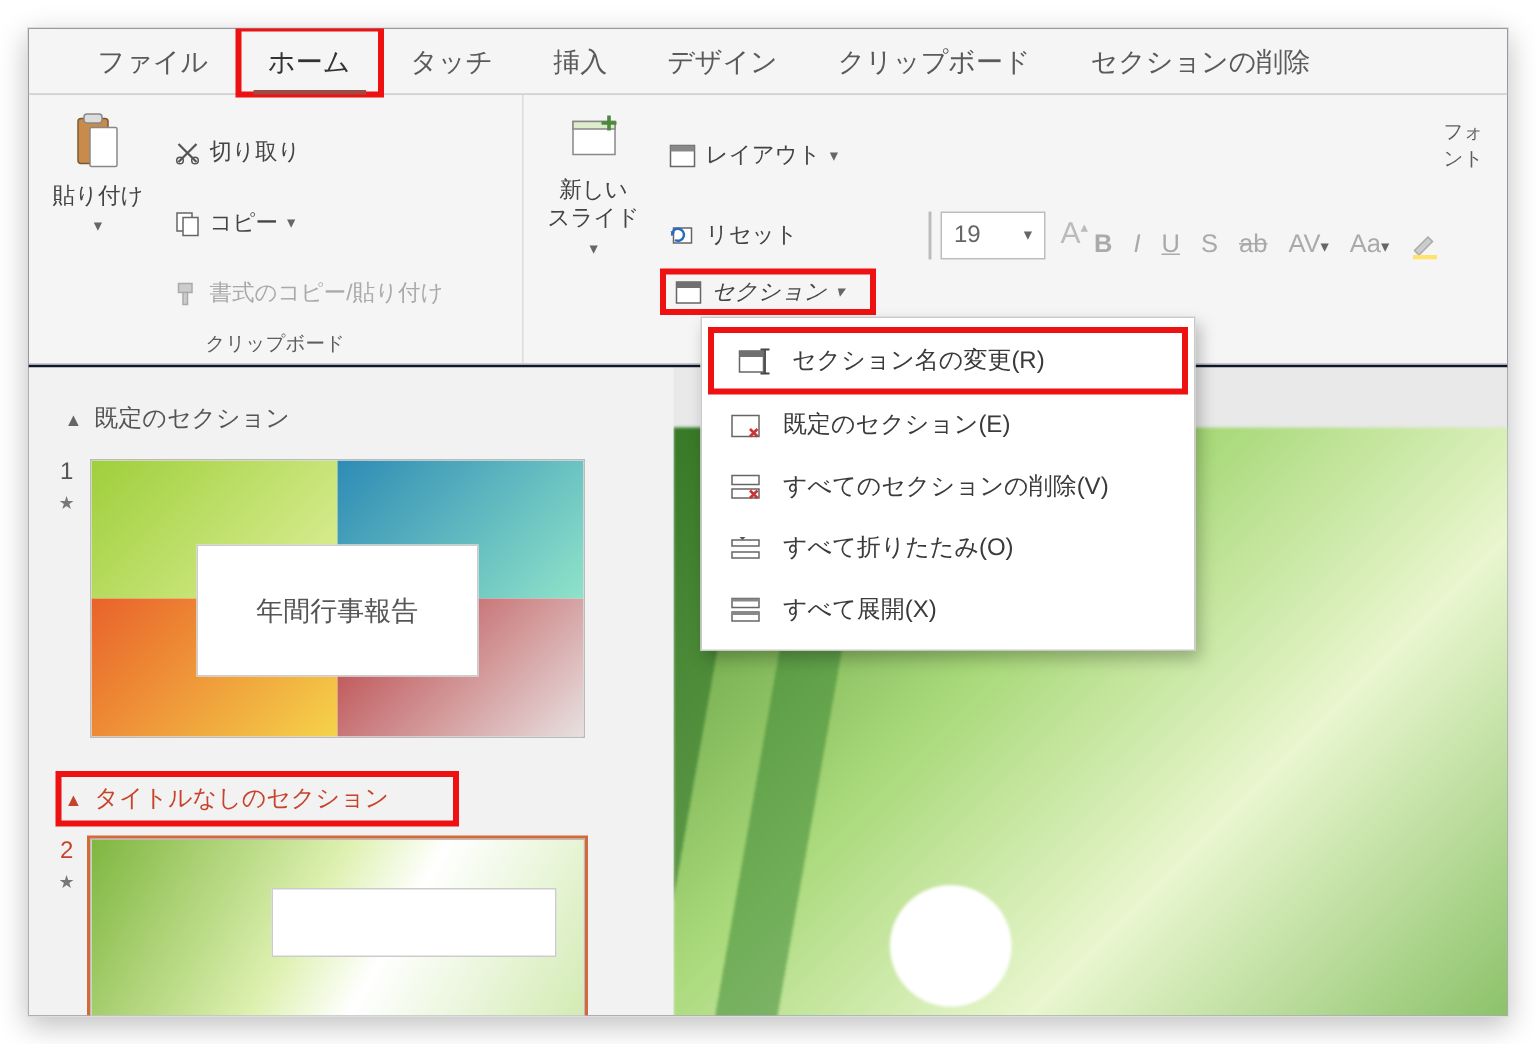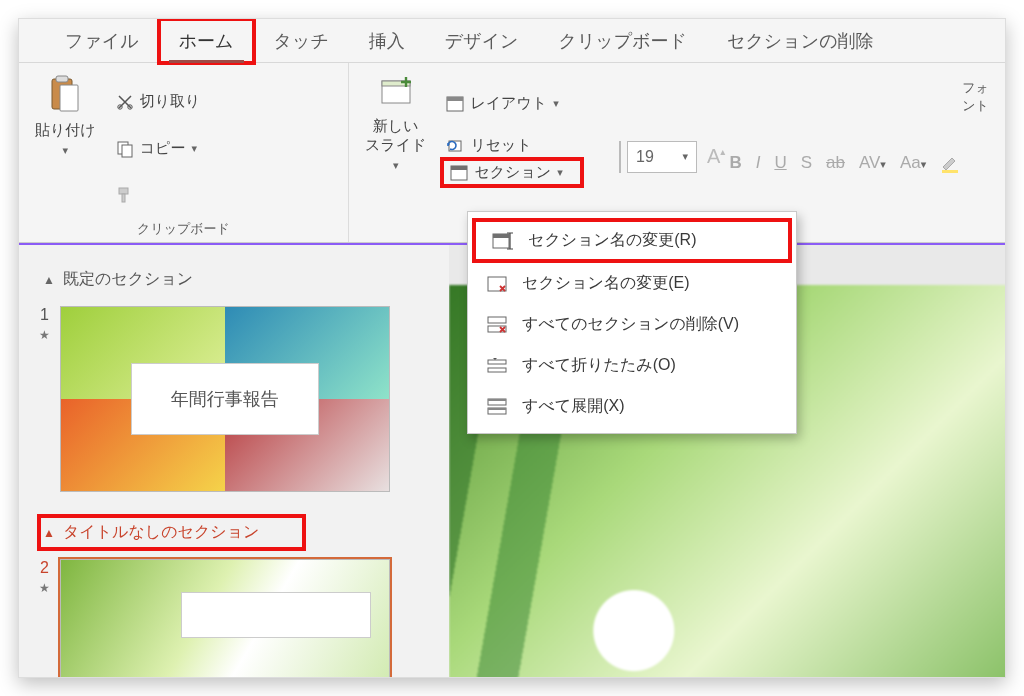--- a/index.html
+++ b/index.html
@@ -1,21 +1,21 @@
 <!DOCTYPE html>
 <html><head>
 <meta charset="utf-8">
 <style>
   * { box-sizing: border-box; font-family: "Meiryo", "Yu Gothic", sans-serif; }
   body { margin: 0; padding: 18px; background: #fff; }
   .app-frame {
     width: 988px;
     height: 660px;
     position: relative;
-    background: #8b5cf6;
+    background: #0f172a;
     border: 1px solid #ddd;
     box-shadow: 0 6px 18px rgba(0,0,0,0.25), 0 0 0 6px #fff;
     overflow: hidden;
   }
   
   .tab-bar {
     height: 44px;
     background: #f5f5f5;
     display: flex;
     align-items: center;
@@ -81,24 +81,24 @@
     color:#444;
     padding:3px 4px;
     cursor:pointer;
     white-space:nowrap;
     margin-top:16px;
   }
   .small-row.disabled { color:#aaa; cursor:default; }
   .vlist { display:flex; flex-direction:column; gap:6px; padding-top:4px; }
   .chev { font-size:11px; color:#666; }
   
-  .slides-vlist { display:flex; flex-direction:column; gap:1px; padding-top:6px; }
+  .slides-vlist { display:flex; flex-direction:column; gap:12px; padding-top:6px; }
   .section-btn {
     display:flex; align-items:center; gap:6px;
-    padding:4px 8px; font-size:15px; color:#444; cursor:pointer;
+    padding:4px 8px; font-size:15px; color:#444; cursor:pointer;font-style:italic;
   }
   
   .font-group { flex:1; display:flex; justify-content:space-between; padding:12px 14px 4px 14px; }
   .font-row1 { display:flex; gap:6px; align-items:center; }
   .fontname-field {
     flex:1; height:32px; background:#fff; border:1px solid #bbb;
   }
   .fontsize-field {
     width:70px; height:32px; background:#fff; border:1px solid #bbb;
     display:flex; align-items:center; padding:0 8px; color:#666; font-size:16px;
@@ -162,21 +162,21 @@
   }
   .thumb.selected { outline:2px solid #d46a3a; }
   .thumb .quad {
     position:absolute; width:50%; height:50%;
   }
   .q1{top:0;left:0;background:linear-gradient(135deg,#9fcf3c,#dff09a);}
   .q2{top:0;right:0;background:linear-gradient(135deg,#2e8bb5,#8fe3c9);}
   .q3{bottom:0;left:0;background:linear-gradient(135deg,#e9622a,#f5d34a);}
   .q4{bottom:0;right:0;background:linear-gradient(135deg,#b73a3d,#e8e0e0);}
   .thumb .white-box {
-    position:absolute; top:56px; left:70px; right:70px; height:72px;
+    position:absolute; top:56px; left:70px; right:70px; height:88px;
     background:#fff; border:1px solid #ccc;
     display:flex; align-items:center; justify-content:center;
     font-size:18px; color:#555;
   }
   .thumb2 .bgimg {
     position:absolute; inset:0;
     background:linear-gradient(120deg,#7fb640 0%, #def1b1 40%, #fff 55%, #c8e6a0 100%);
   }
   .thumb2 .white-box2{
     position:absolute; top:32px; left:120px; right:18px; height:46px;
@@ -249,20 +249,21 @@
             <span>コピー</span>
             <span class="chev">▾</span>
           </div>
           <div class="small-row disabled">
             <span>
               <svg width="18" height="18" viewBox="0 0 18 18">
                   <rect x="3" y="2" width="9" height="6" fill="#ccc" stroke="#aaa"></rect>
                   <rect x="6" y="8" width="3" height="8" fill="#ccc" stroke="#aaa"></rect>
                 </svg>
             </span>
+            <span>書式のコピー/貼り付け</span>
           </div>
         </div>
       </div>
       <div class="group-label">クリップボード</div>
     </div>
 
     <div class="ribbon-group" style="width:256px;border-right:none;">
       <div class="group-body">
         <div class="big-btn">
           <span>
@@ -393,21 +394,21 @@
       </span>
       <span>セクション名の変更(R)</span>
     </div>
     <div class="menu-item">
       <span class="mi-icon">
         <svg width="20" height="16" viewBox="0 0 20 16">
             <rect x="1" y="1" width="18" height="14" fill="#fff" stroke="#666"></rect>
             <path d="M13 10 l5 5 M18 10 l-5 5" stroke="#c33" stroke-width="1.8"></path>
           </svg>
       </span>
-      <span>セクション名の変更(E)</span>
+      <span>既定のセクション(E)</span>
     </div>
     <div class="menu-item">
       <span class="mi-icon">
         <svg width="20" height="18" viewBox="0 0 20 18">
             <rect x="1" y="1" width="18" height="6" fill="#fff" stroke="#666"></rect>
             <rect x="1" y="10" width="18" height="6" fill="#fff" stroke="#666"></rect>
             <path d="M13 11 l5 5 M18 11 l-5 5" stroke="#c33" stroke-width="1.8"></path>
           </svg>
       </span>
       <span>すべてのセクションの削除(V)</span>

